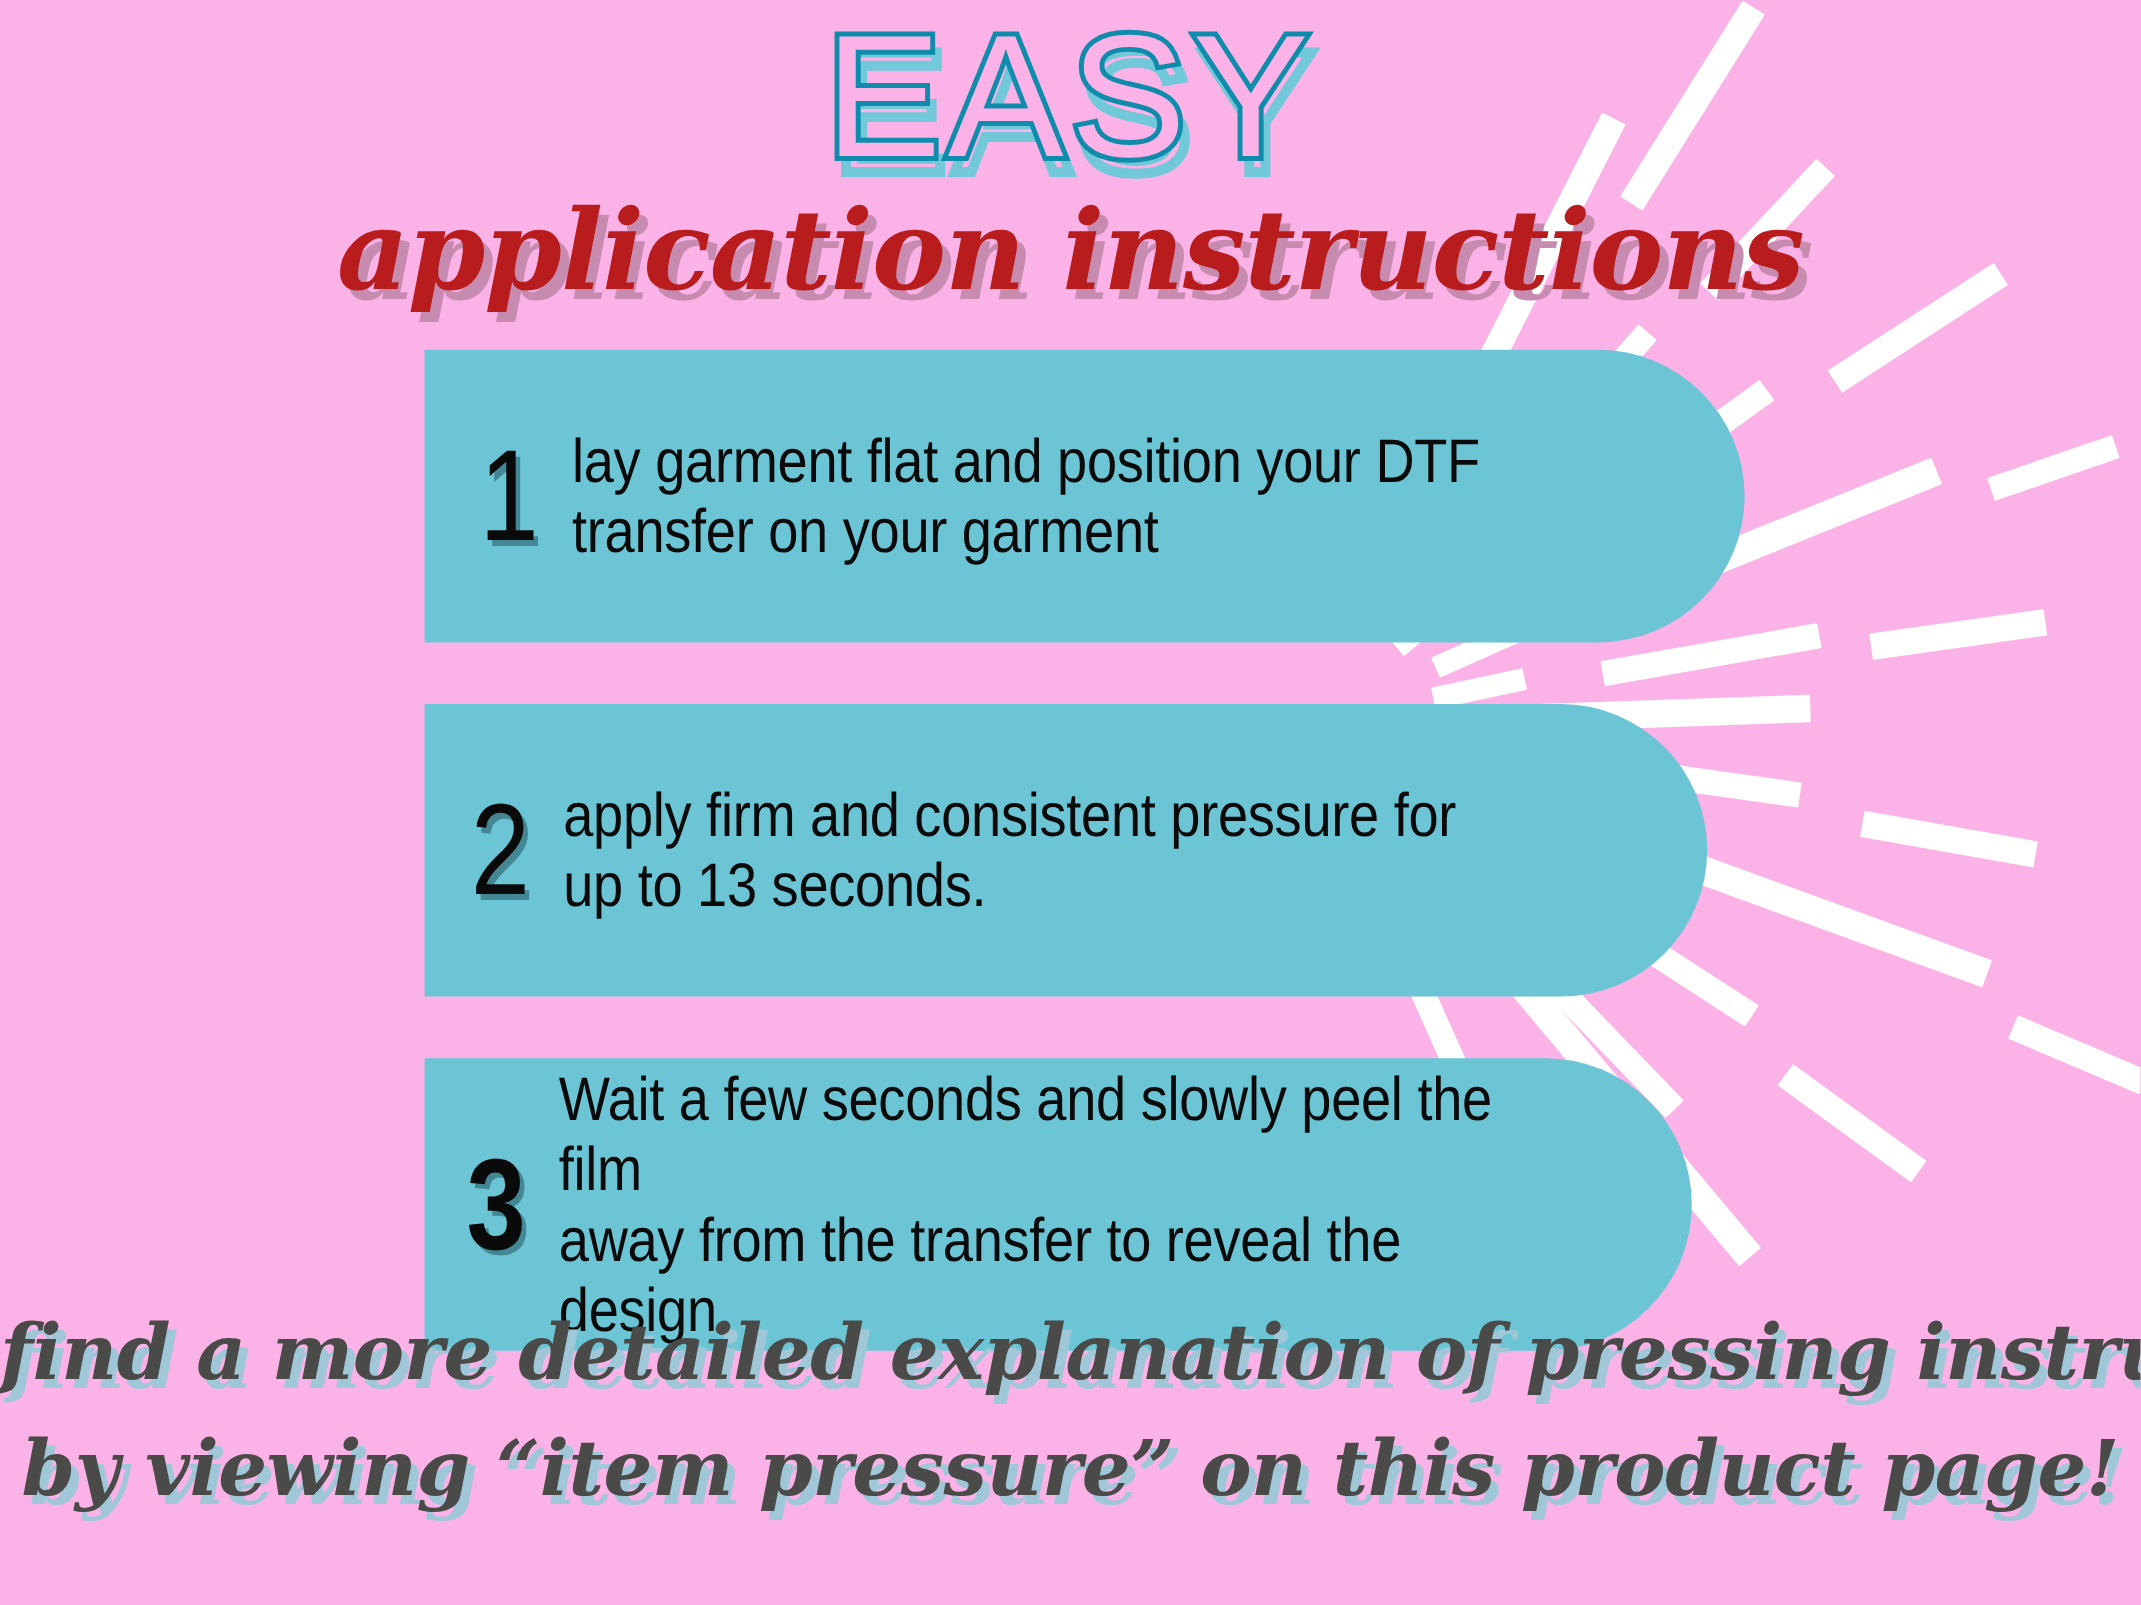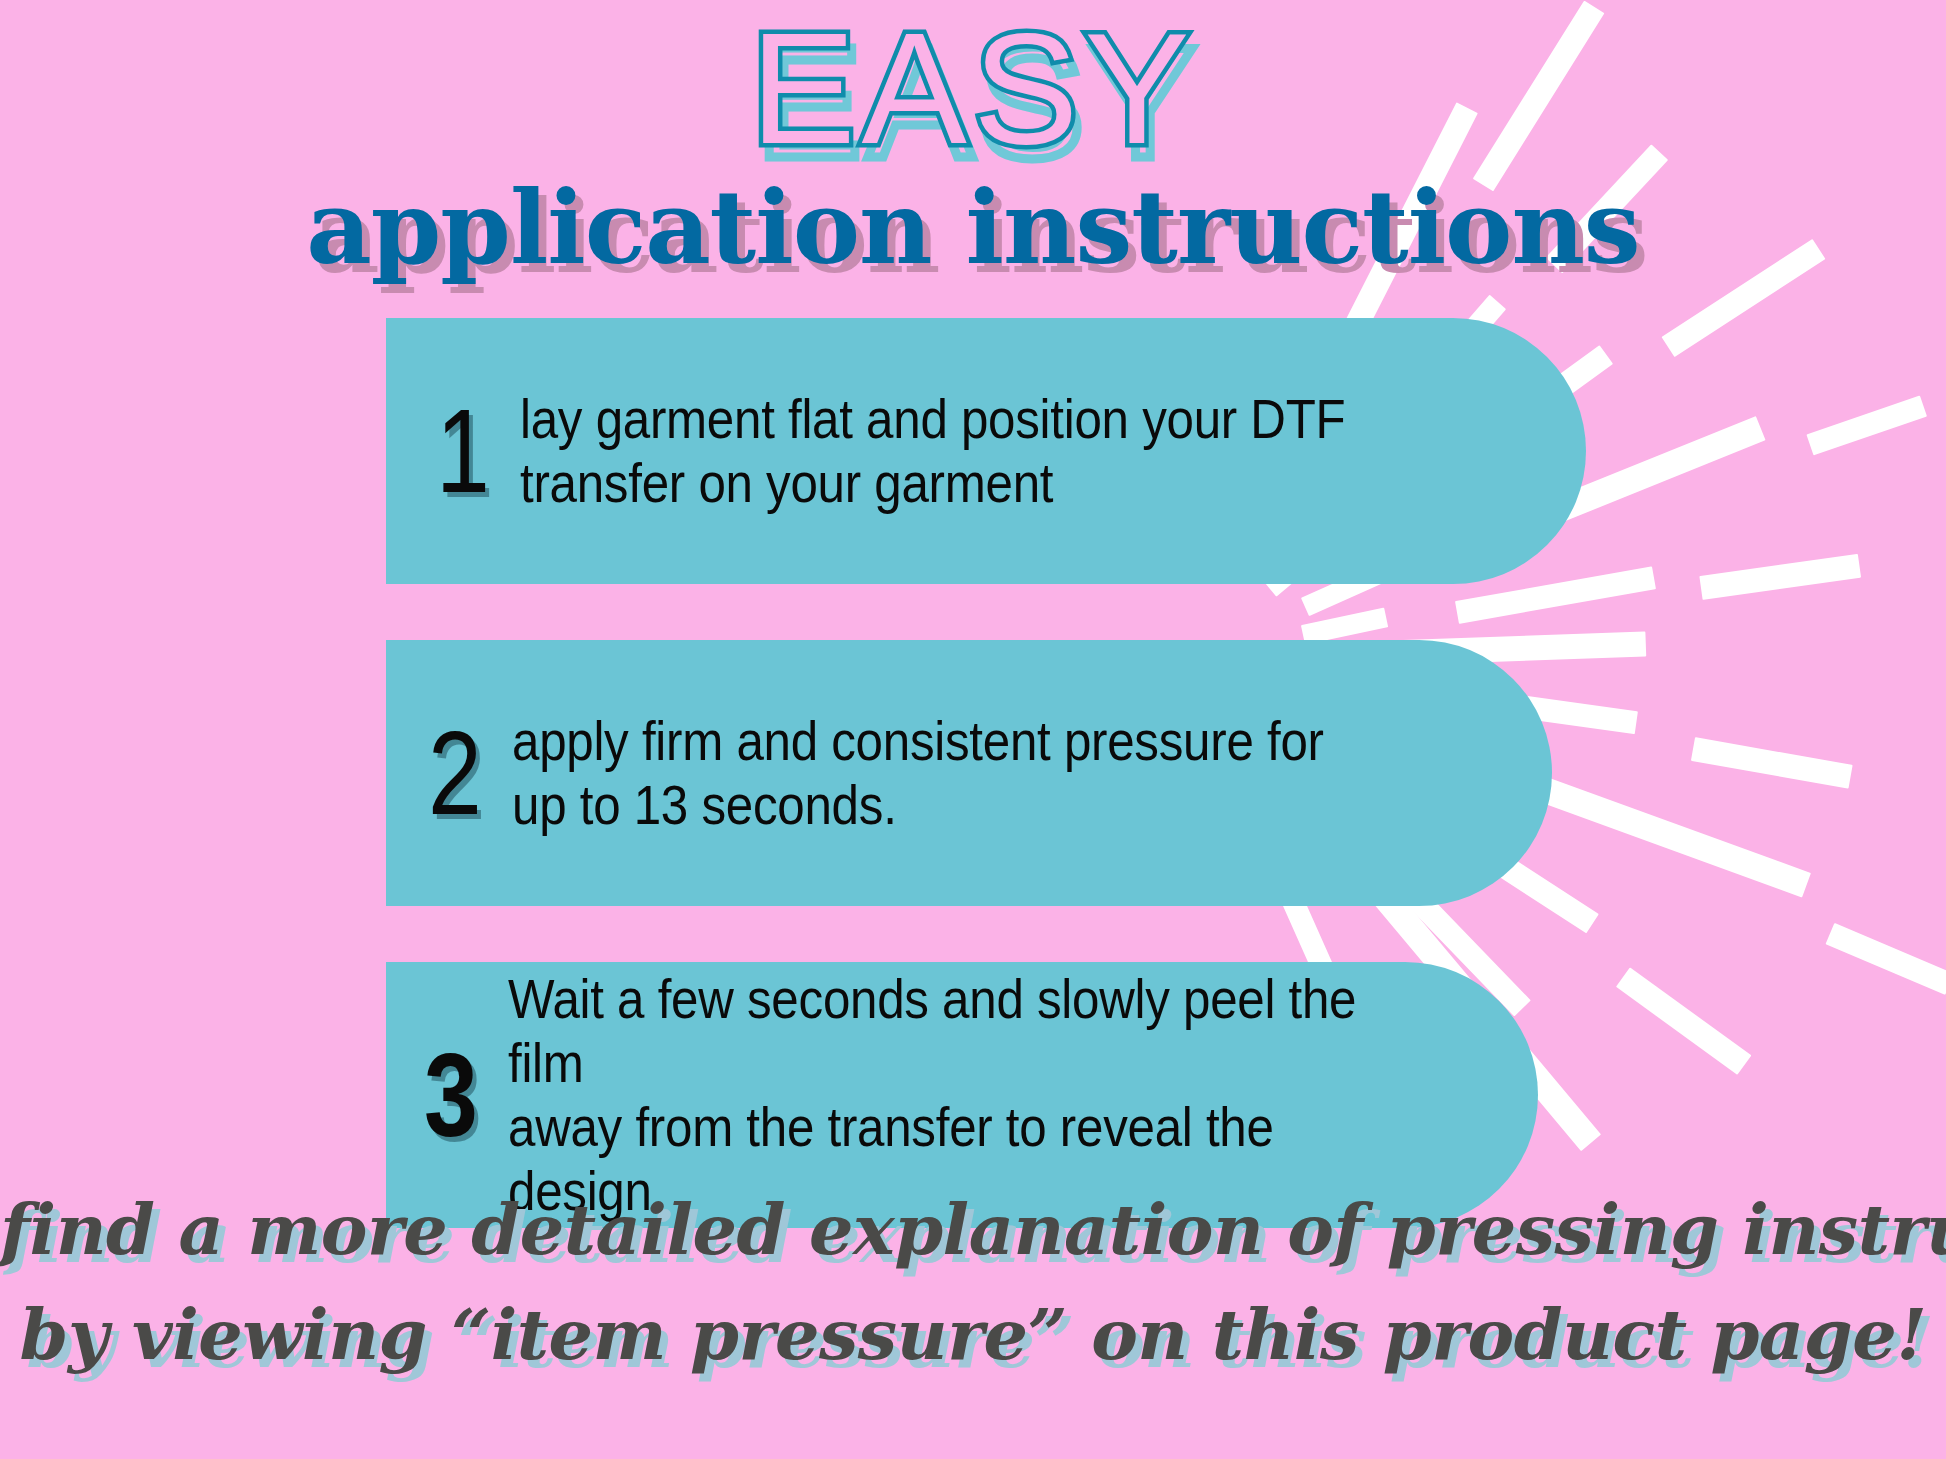--- a/index.html
+++ b/index.html
@@ -71,25 +71,26 @@
 
   
   #title-script{
     position:absolute;
     top:172px; left:0; right:0;
     text-align:center;
     height:120px;
   }
   .script-text{
     font-family:"DejaVu Serif", serif;
+    font-style:italic;
     font-weight:700;
     font-size:101px;
     line-height:112px;
     letter-spacing:-1px;
-    color:#0369a1;
+    color:#b91c1c;
     text-shadow:8px 9px 0 #C88BB0;
     white-space:nowrap;
   }
 
   
   #steps{
     position:absolute;
     left:386px;
     top:318px;
     width:1212px;

